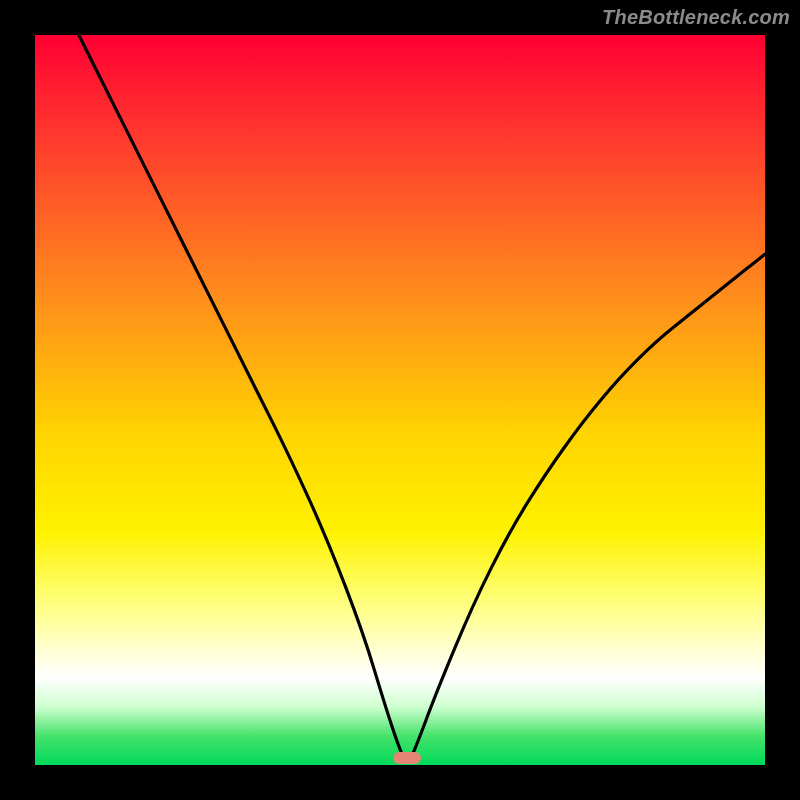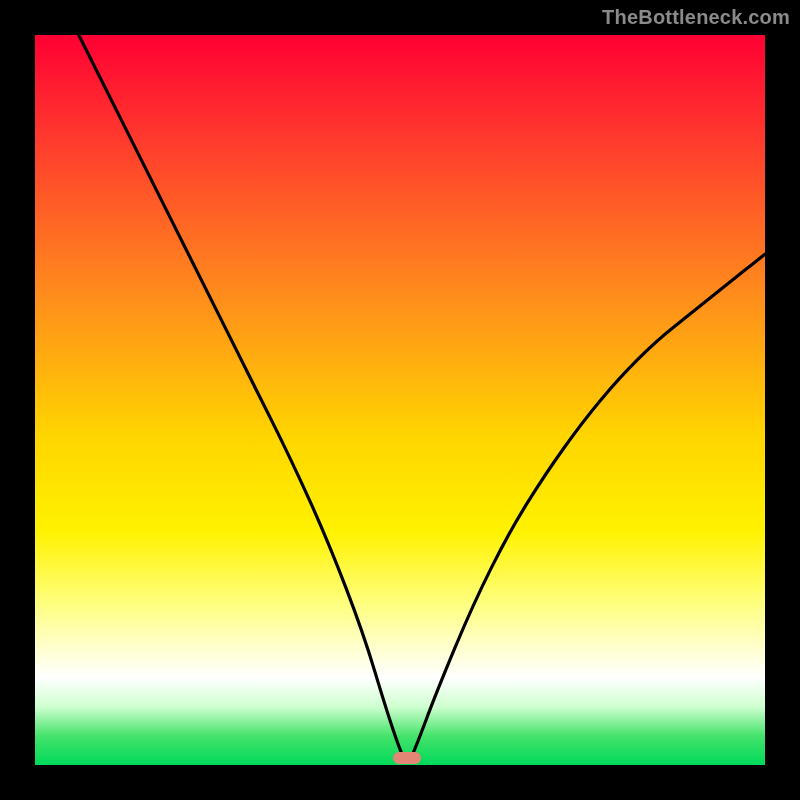--- a/index.html
+++ b/index.html
@@ -9,20 +9,21 @@
     height: 800px;
     overflow: hidden;
     background: #000;
     font-family: Arial, Helvetica, sans-serif;
   }
   .chart-wrap {
     position: relative;
     width: 800px;
     height: 800px;
     background: #000;
+    font-style: italic;
   }
   .plot-area {
     position: absolute;
     left: 35px;
     top: 35px;
     width: 730px;
     height: 730px;
     background: linear-gradient(to bottom,
       #ff0033 0%,
       #ff3d2d 15%,

